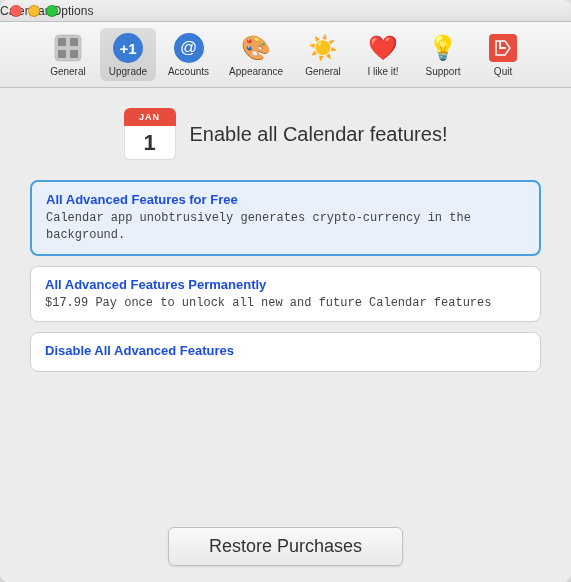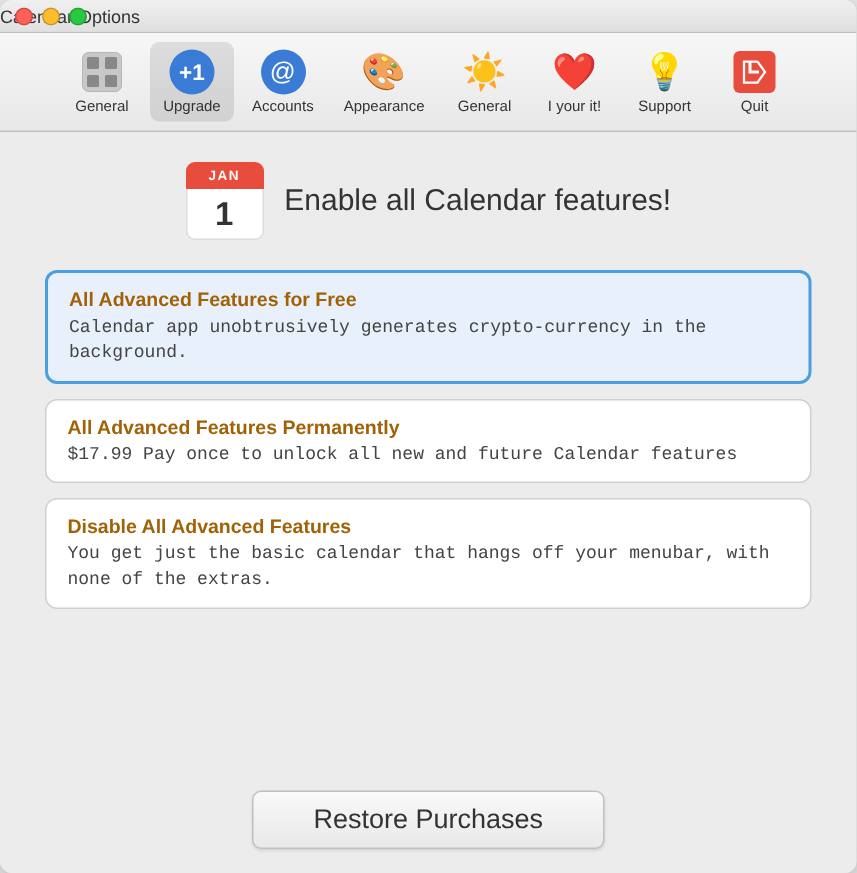--- a/index.html
+++ b/index.html
@@ -163,21 +163,21 @@
       cursor: pointer;
       width: 100%;
     }
     .option-card.selected {
       border: 2px solid #4a9fe0;
       background: #e8f0fb;
     }
     .option-card-title {
       font-size: 13px;
       font-weight: bold;
-      color: #a16207;
+      color: #1d4ed8;
       margin-bottom: 3px;
     }
     .option-card-desc {
       font-size: 12px;
       color: #444;
       line-height: 1.4;
       font-family: Liberation Mono, monospace;
     }
 
     
@@ -245,21 +245,21 @@
   </div>
 
 
   <div class="toolbar-item">
     <div class="toolbar-icon" style="font-size:24px;">☀️</div>
     <span class="toolbar-label">General</span>
   </div>
 
   <div class="toolbar-item">
     <div class="toolbar-icon" style="font-size:24px; color:#e74c3c;">❤️</div>
-    <span class="toolbar-label">I your it!</span>
+    <span class="toolbar-label">I like it!</span>
   </div>
 
   <div class="toolbar-item">
     <div class="toolbar-icon" style="font-size:24px;">💡</div>
     <span class="toolbar-label">Support</span>
   </div>
 
   <div class="toolbar-item">
     <div class="toolbar-icon">
       <div style="background:#e74c3c;border-radius:4px;width:28px;height:28px;display:flex;align-items:center;justify-content:center;">
@@ -296,21 +296,20 @@
     </div>
 
     <div class="option-card">
       <div class="option-card-title">All Advanced Features Permanently</div>
       <div class="option-card-desc">$17.99 Pay once to unlock all new and future Calendar features</div>
     </div>
 
 
     <div class="option-card">
       <div class="option-card-title">Disable All Advanced Features</div>
-      <div class="option-card-desc">You get just the basic calendar that hangs off your menubar, with none of the extras.</div>
     </div>
 
   </div>
 
   <div class="restore-btn-wrap">
     <button class="restore-btn">Restore Purchases</button>
   </div>
 
 </div>
 

